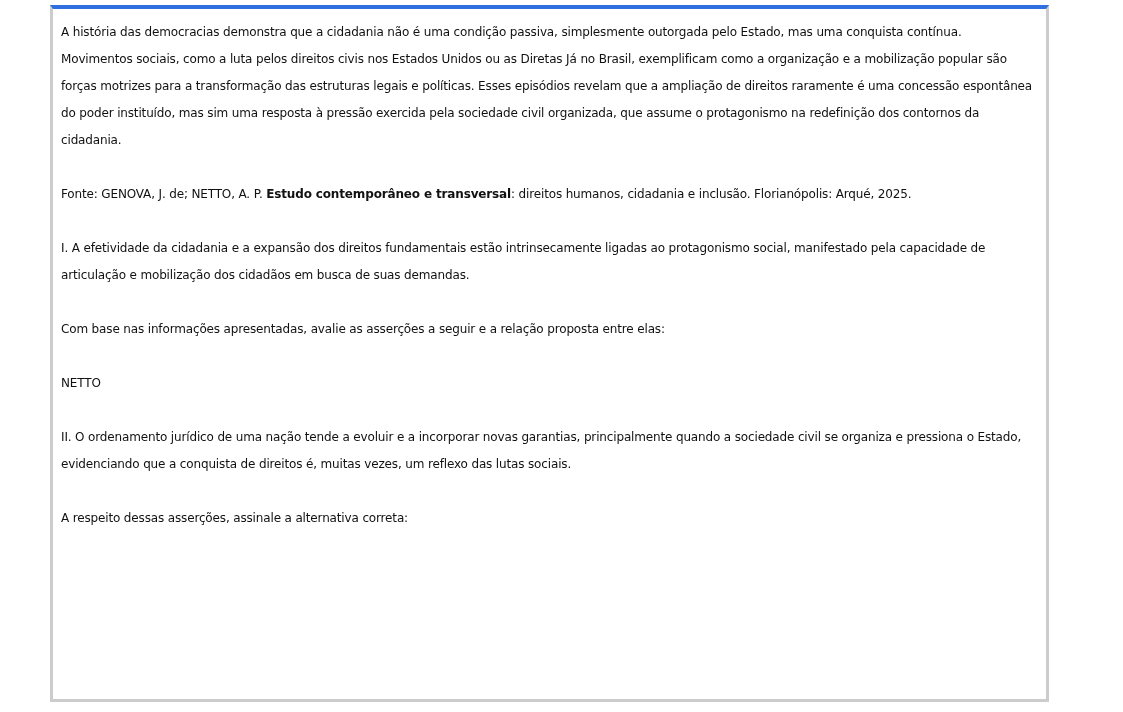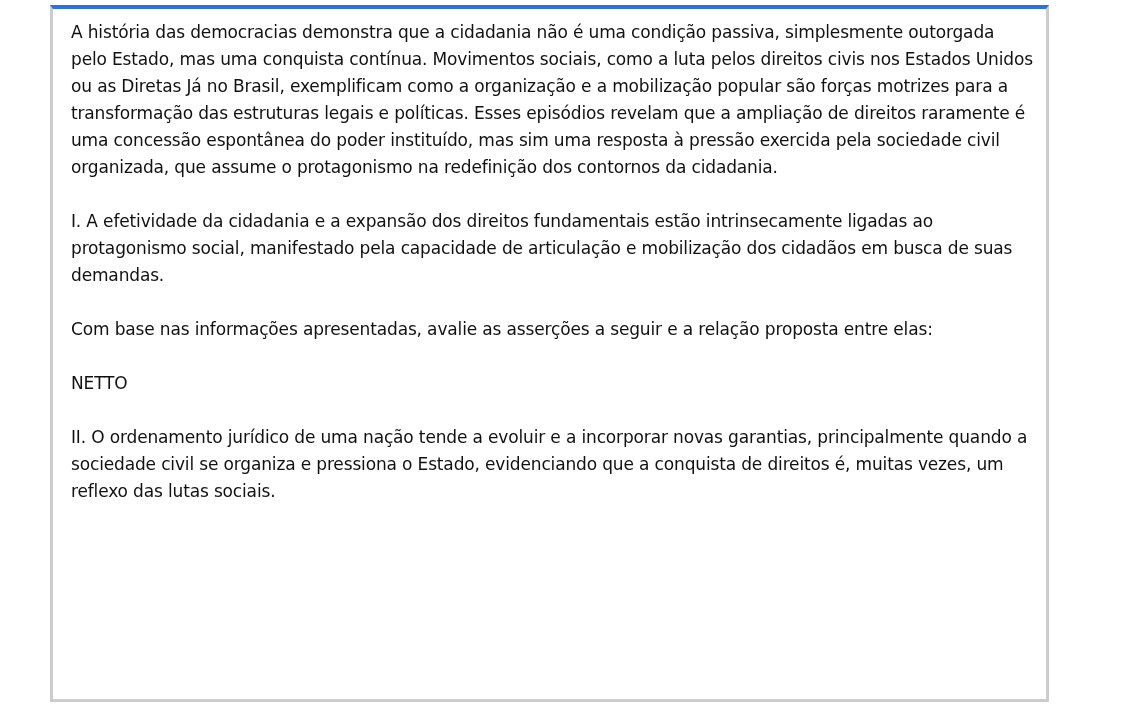--- a/index.html
+++ b/index.html
@@ -17,41 +17,43 @@
       width: 993px;
       height: 690px;
       border-top: 4px solid #2f6fe0;
       border-left: 3px solid #cccccc;
       border-right: 3px solid #cccccc;
       border-bottom: 3px solid #cccccc;
       background: #ffffff;
       box-sizing: content-box;
     }
     .question-body {
-      padding: 10px 12px 0 18px;
+      padding: 10px 12px 0 8px;
       font-family: "DejaVu Sans", sans-serif;
-      font-size: 17px;
+      font-size: 12px;
       line-height: 27px;
       color: #111111;
       letter-spacing: -0.15px;
     }
     .question-body p {
       margin: 0 0 27px 0;
     }
     .question-body p:last-child {
       margin-bottom: 0;
     }
     .bold {
       font-weight: bold;
     }
   </style>
 </head>
 <body>
 
 <div class="question-card">
   <div class="question-body">
     <p>A história das democracias demonstra que a cidadania não é uma condição passiva, simplesmente outorgada pelo Estado, mas uma conquista contínua. Movimentos sociais, como a luta pelos direitos civis nos Estados Unidos ou as Diretas Já no Brasil, exemplificam como a organização e a mobilização popular são forças motrizes para a transformação das estruturas legais e políticas. Esses episódios revelam que a ampliação de direitos raramente é uma concessão espontânea do poder instituído, mas sim uma resposta à pressão exercida pela sociedade civil organizada, que assume o protagonismo na redefinição dos contornos da cidadania.</p>
+    <p><span>Fonte: GENOVA, J. de; NETTO, A. P. </span><span class="bold">Estudo contemporâneo e transversal</span><span>: direitos humanos, cidadania e inclusão. Florianópolis: Arqué, 2025.</span></p>
     <p>I. A efetividade da cidadania e a expansão dos direitos fundamentais estão intrinsecamente ligadas ao protagonismo social, manifestado pela capacidade de articulação e mobilização dos cidadãos em busca de suas demandas.</p>
     <p>Com base nas informações apresentadas, avalie as asserções a seguir e a relação proposta entre elas:</p>
     <p>NETTO</p>
     <p>II. O ordenamento jurídico de uma nação tende a evoluir e a incorporar novas garantias, principalmente quando a sociedade civil se organiza e pressiona o Estado, evidenciando que a conquista de direitos é, muitas vezes, um reflexo das lutas sociais.</p>
+    <p>A respeito dessas asserções, assinale a alternativa correta:</p>
   </div>
 </div>
 
 </body></html>

